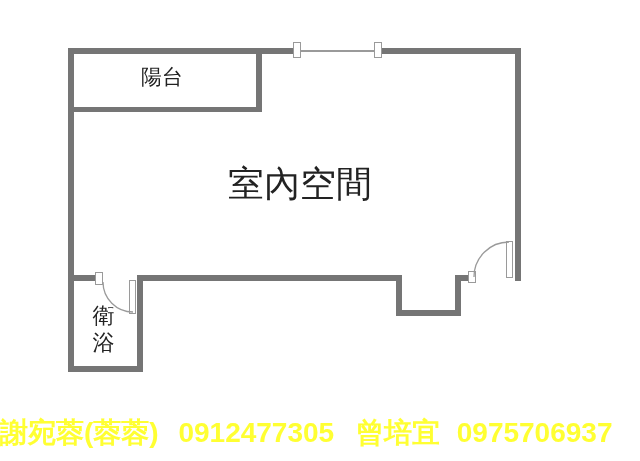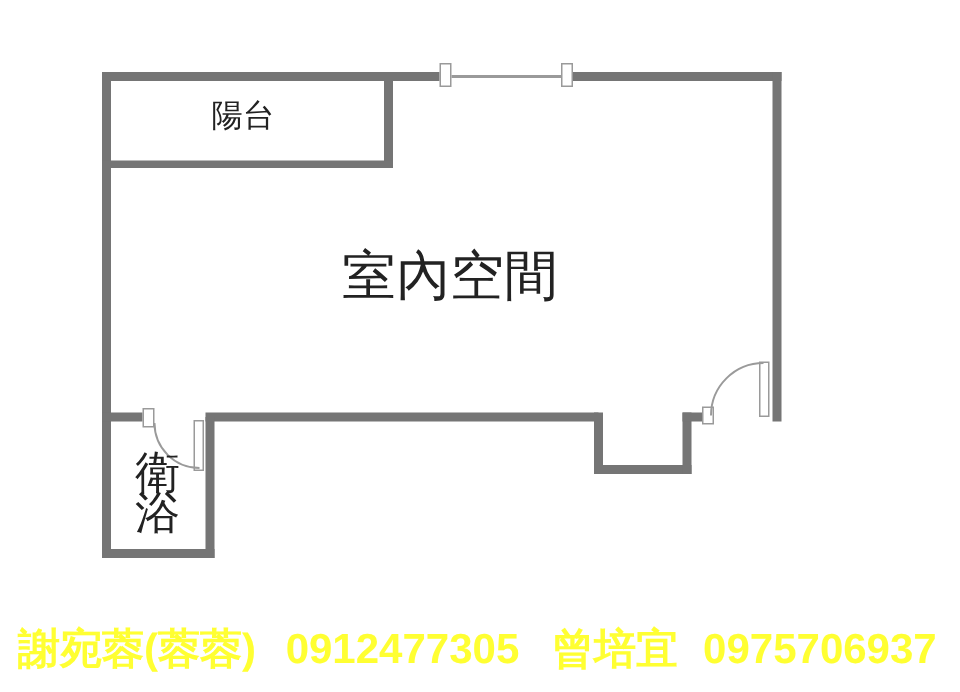--- a/index.html
+++ b/index.html
@@ -36,27 +36,27 @@
   
   .room-label {
     position: absolute;
     color: #222222;
     text-align: center;
   }
   .balcony-label   { left: 118px; top: 63px;  width: 88px;  font-size: 21px; }
   .indoor-label    { left: 224px; top: 160px; width: 152px; font-size: 36px; }
   .bathroom-label  {
     left: 90px; top: 302px; width: 27px;
-    font-size: 30px; line-height: 27px;
+    font-size: 22px; line-height: 27px;
     word-break: break-all; 
   }
   
   .contact-line {
     position: absolute;
-    left: 12px; top: 414px;
+    left: 0; top: 414px;
     width: 628px;
     color: #ffff32;
     font-size: 28px;
     font-weight: bold;
     white-space: nowrap;
   }
   .contact-line .ph1 { margin-left: 12px; }
   .contact-line .nm2 { margin-left: 14px; }
   .contact-line .ph2 { margin-left: 9px;  }
 </style>

